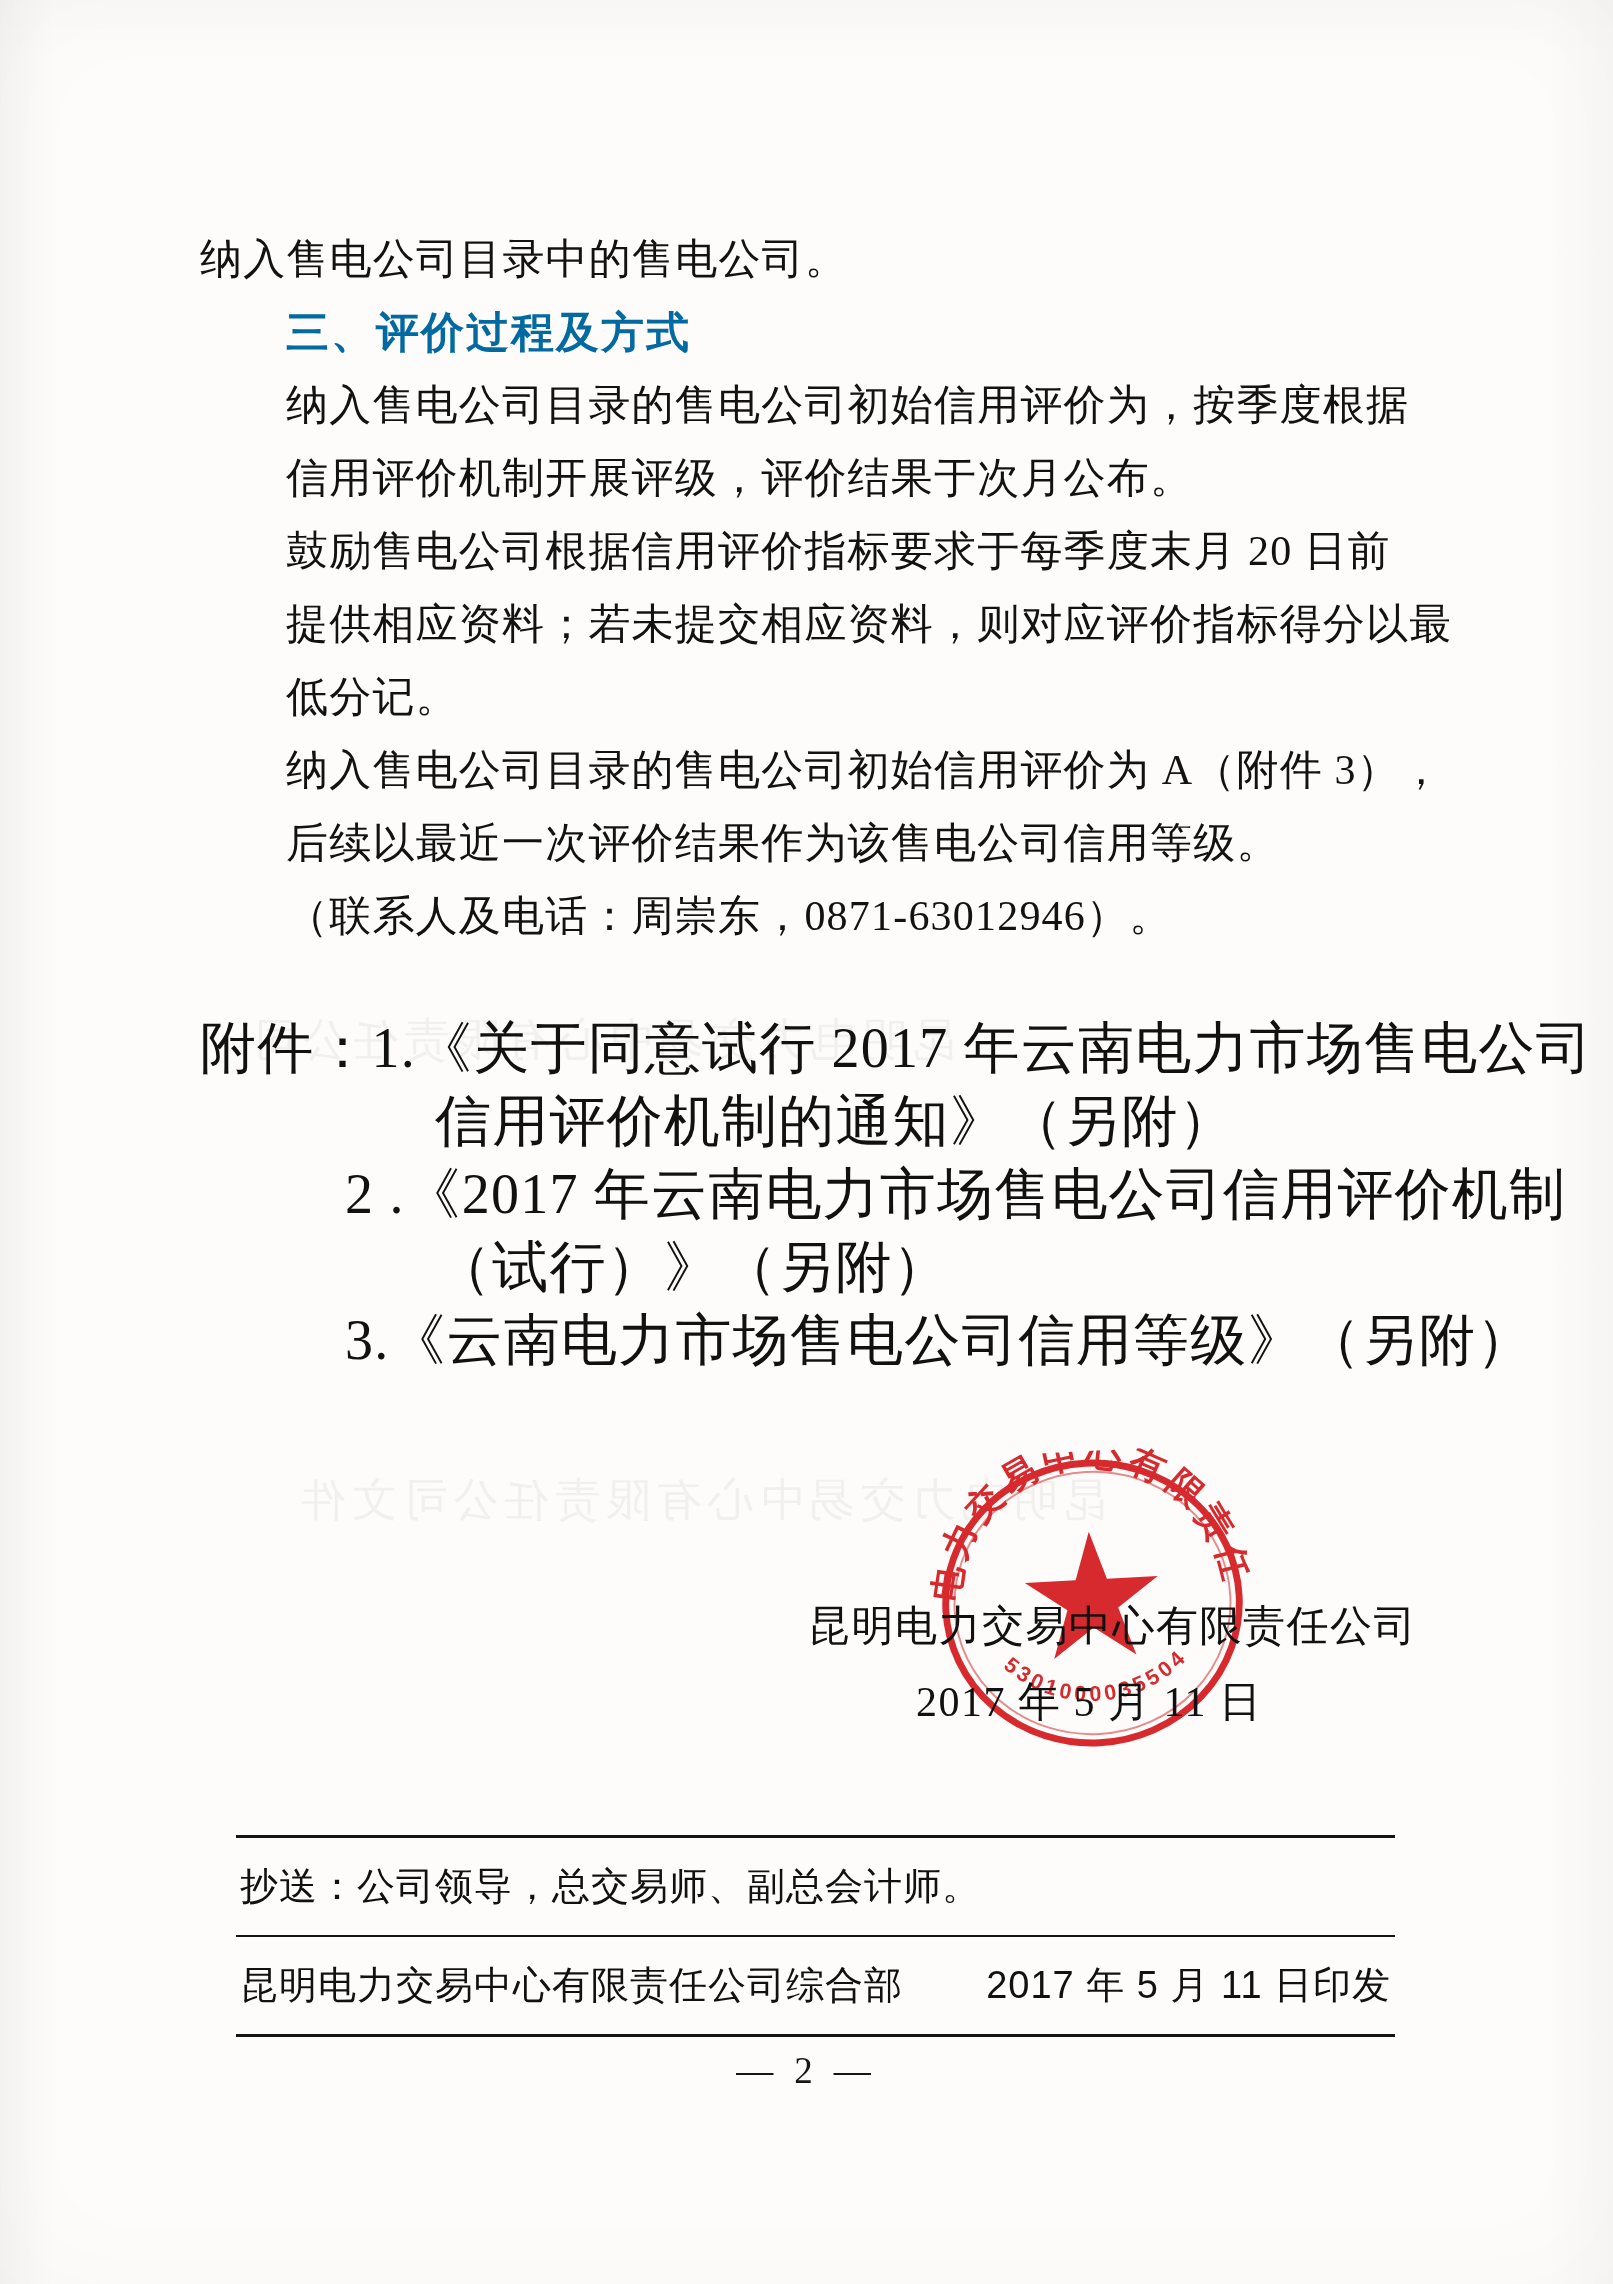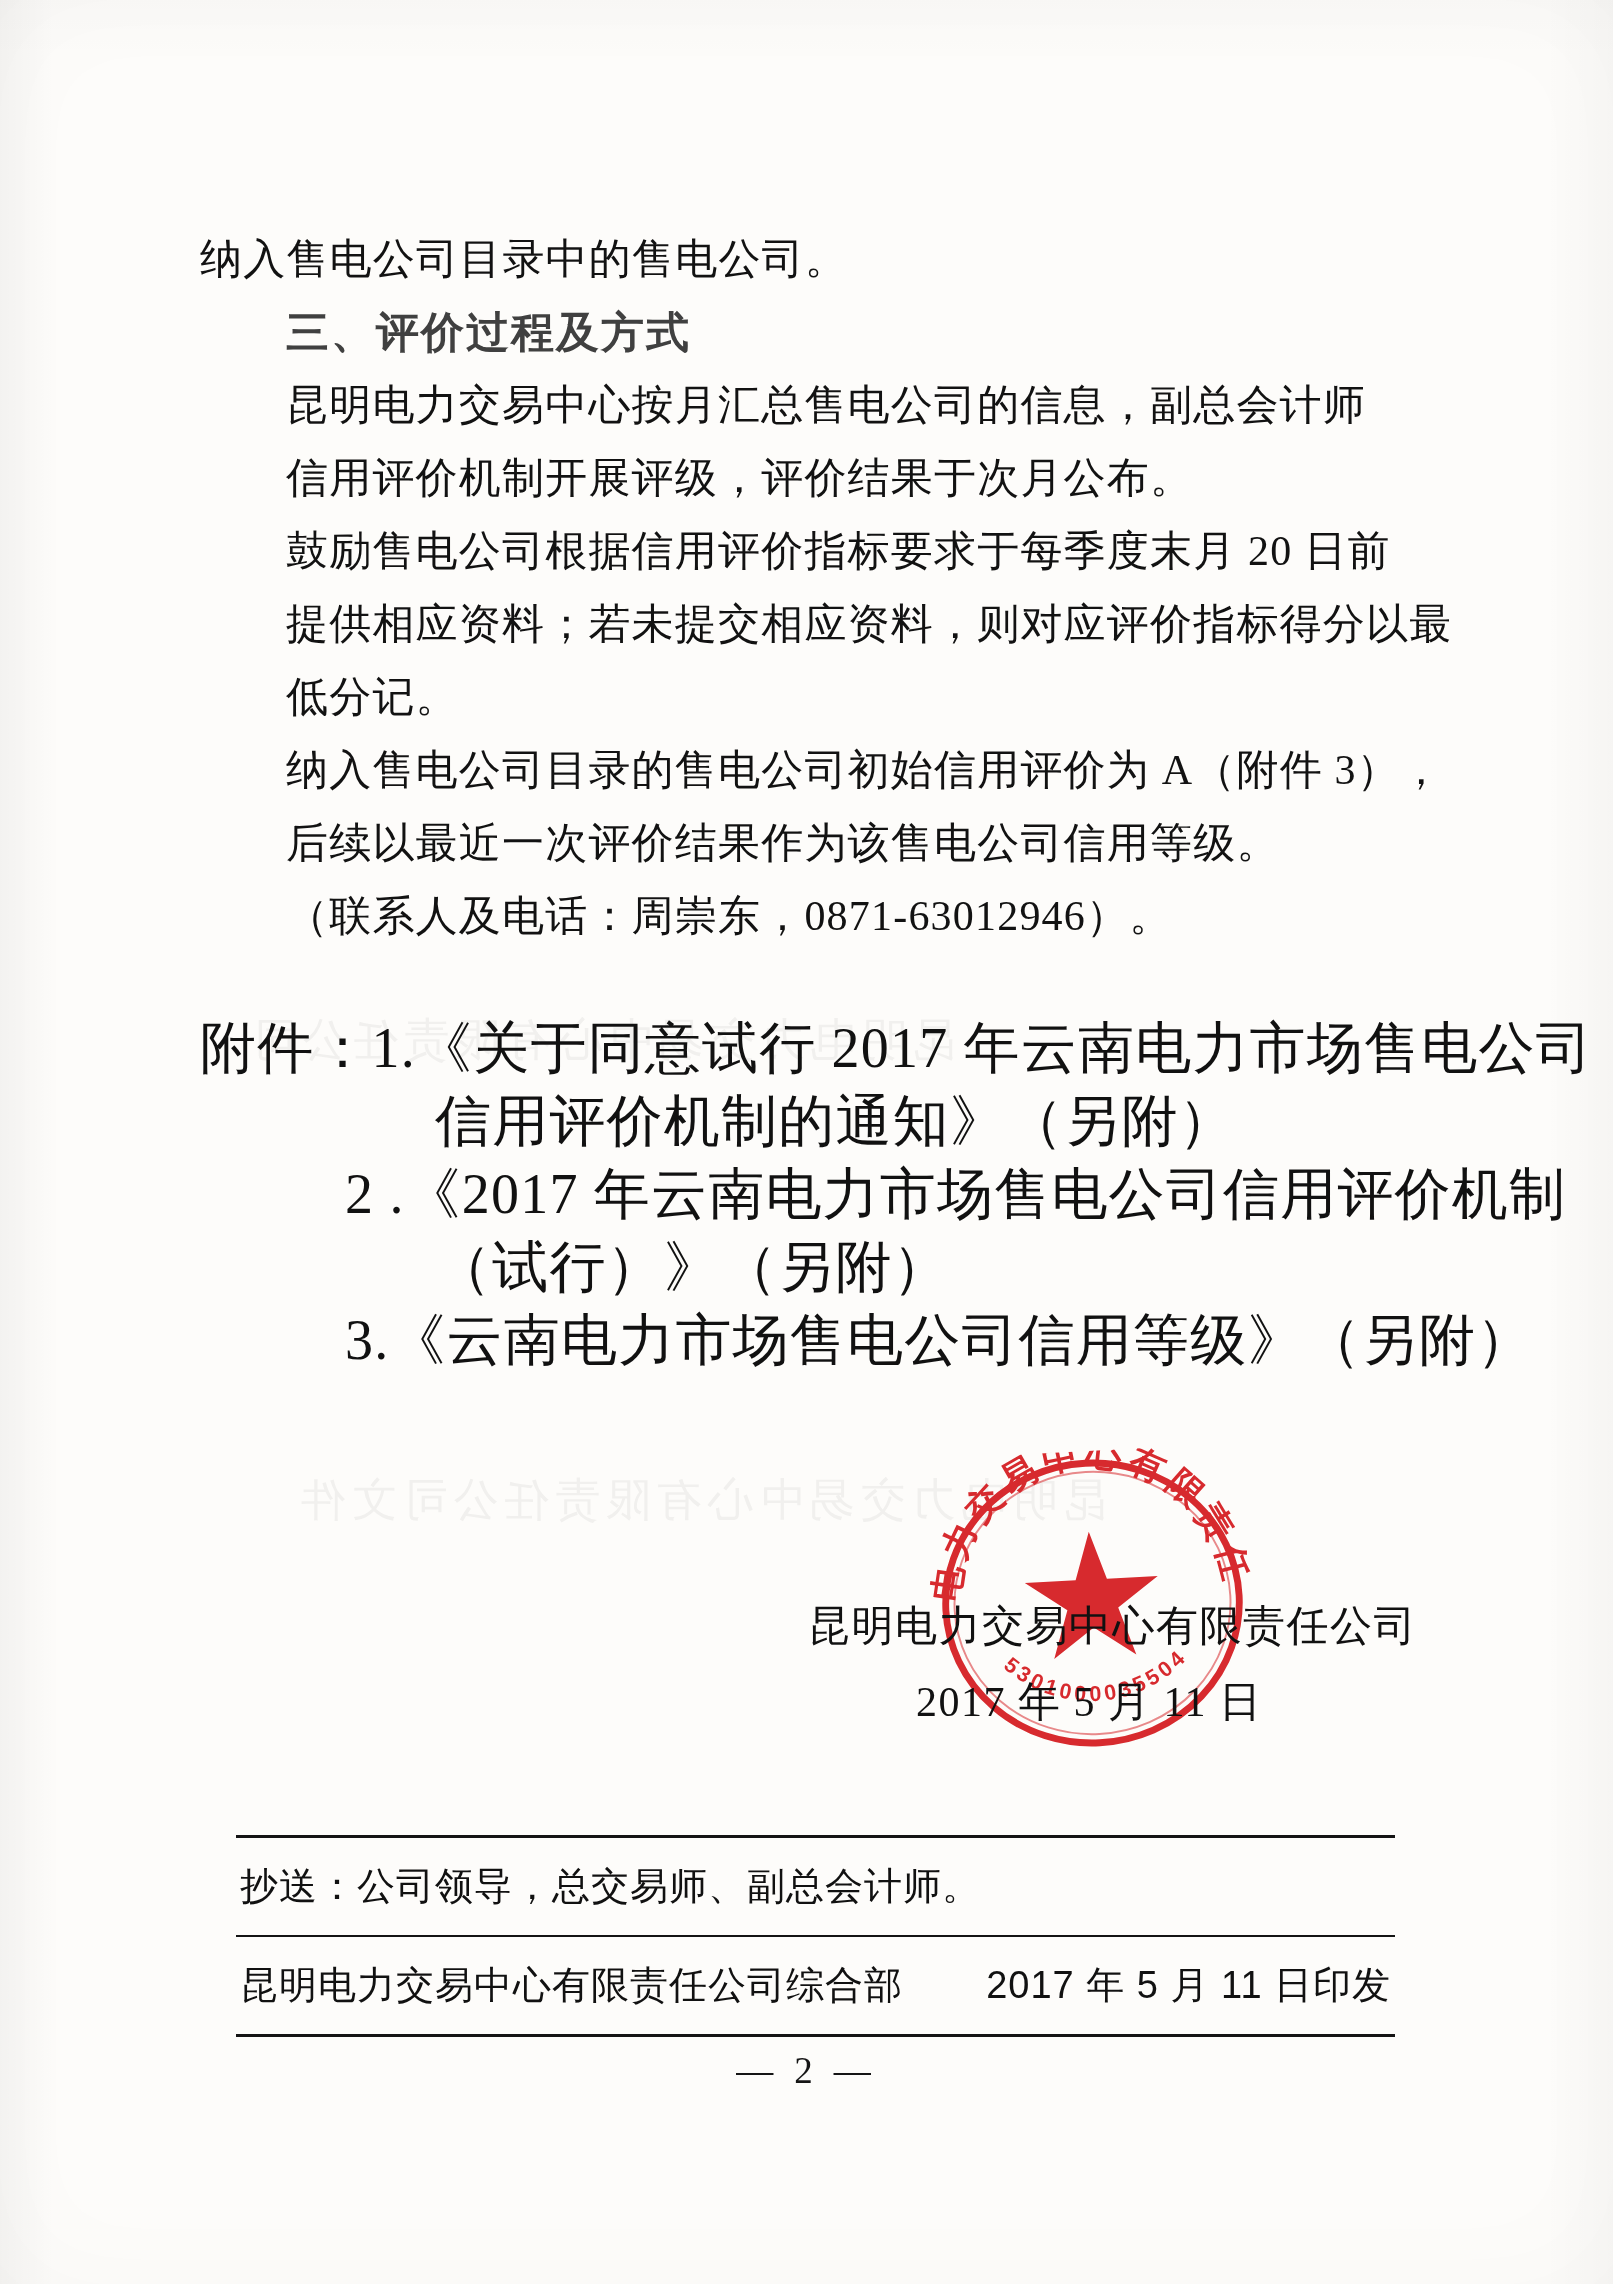--- a/index.html
+++ b/index.html
@@ -53,21 +53,21 @@
   .para.indent { text-indent: 86px; }
 
   .section-head {
     font-family: "Liberation Sans", "DejaVu Sans", sans-serif;
     font-size: 43px;
     line-height: 73px;
     font-weight: 700;
     letter-spacing: 2px;
     margin: 0;
     text-indent: 86px;
-    color: #404040;
+    color: #0369a1;
   }
 
   .line { display: block; white-space: nowrap; }
 
   
   .attach-block { margin-top: 59px; }
   .attach-row {
     font-size: 56px;
     line-height: 73px;
     letter-spacing: 1.2px;
@@ -163,21 +163,21 @@
 
   <div class="body-text" style="top:223px;">
 
     <p class="para">
       <span class="line">纳入售电公司目录中的售电公司。</span>
     </p>
 
     <p class="section-head">三、评价过程及方式</p>
 
     <p class="para indent">
-      <span class="line">昆明电力交易中心按月汇总售电公司的信息，副总会计师</span>
+      <span class="line">纳入售电公司目录的售电公司初始信用评价为，按季度根据</span>
       <span class="line">信用评价机制开展评级，评价结果于次月公布。</span>
     </p>
 
     <p class="para indent">
       <span class="line">鼓励售电公司根据信用评价指标要求于每季度末月 20 日前</span>
       <span class="line">提供相应资料；若未提交相应资料，则对应评价指标得分以最</span>
       <span class="line">低分记。</span>
     </p>
 
     <p class="para indent">

